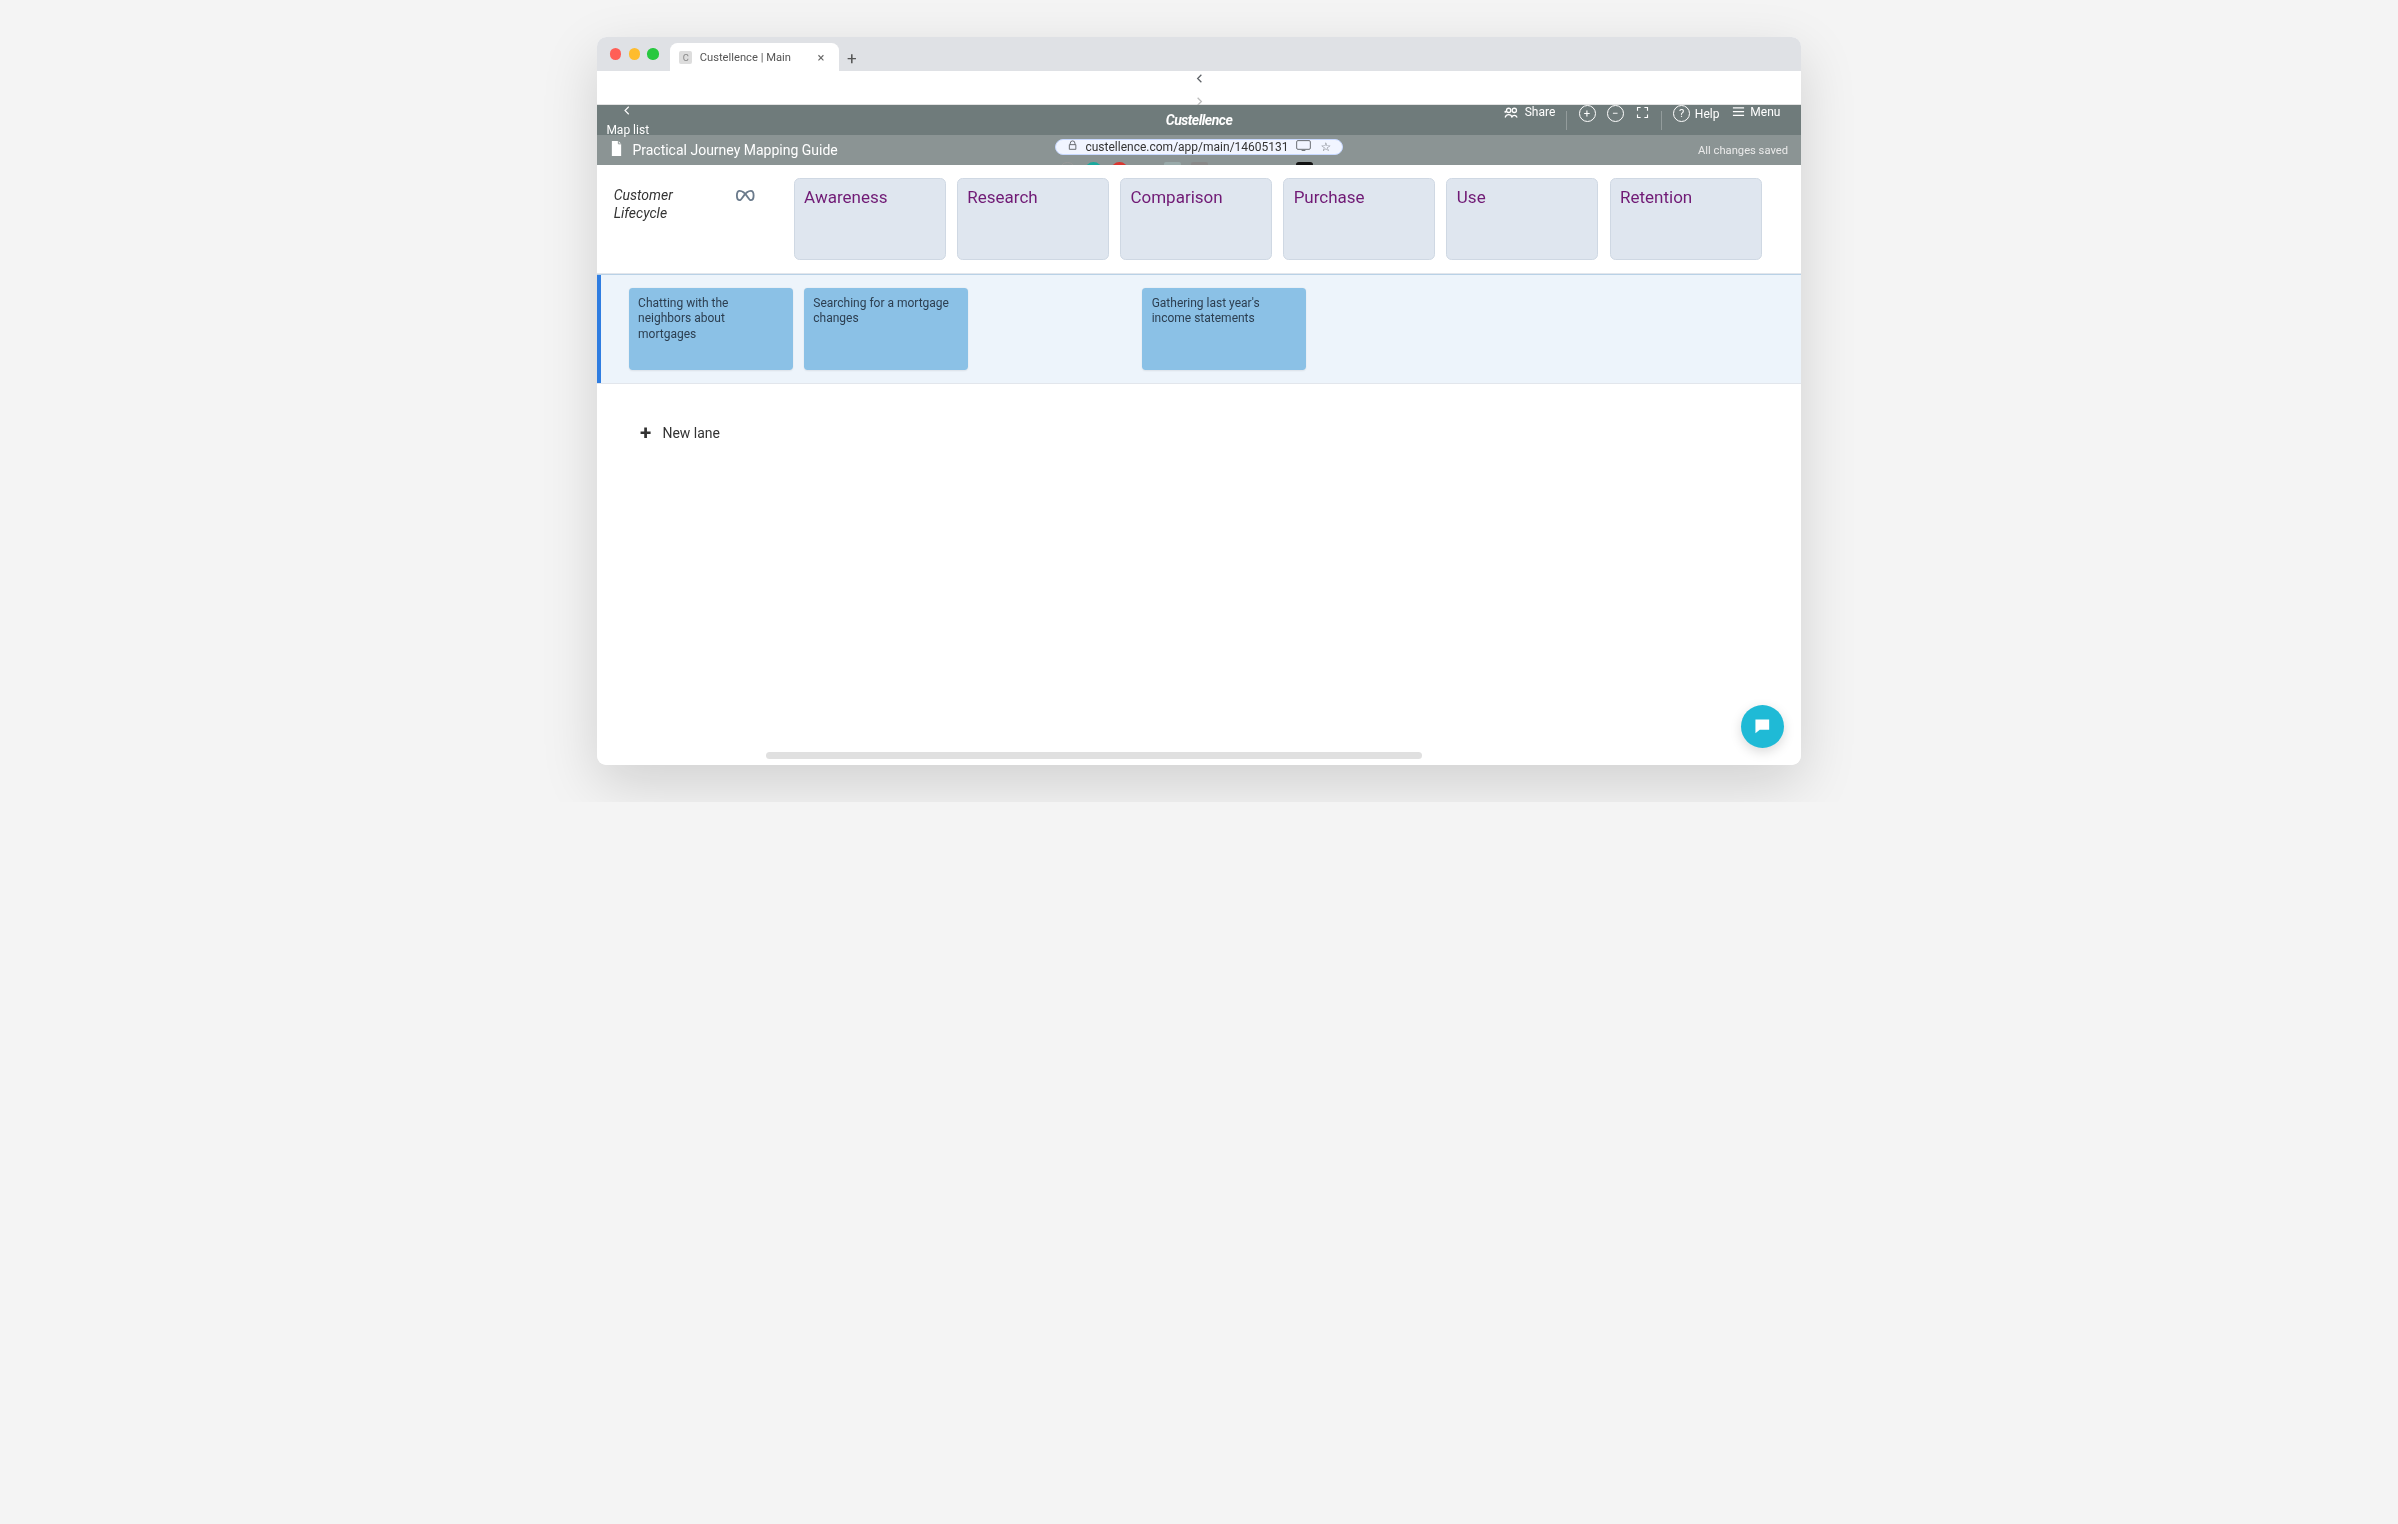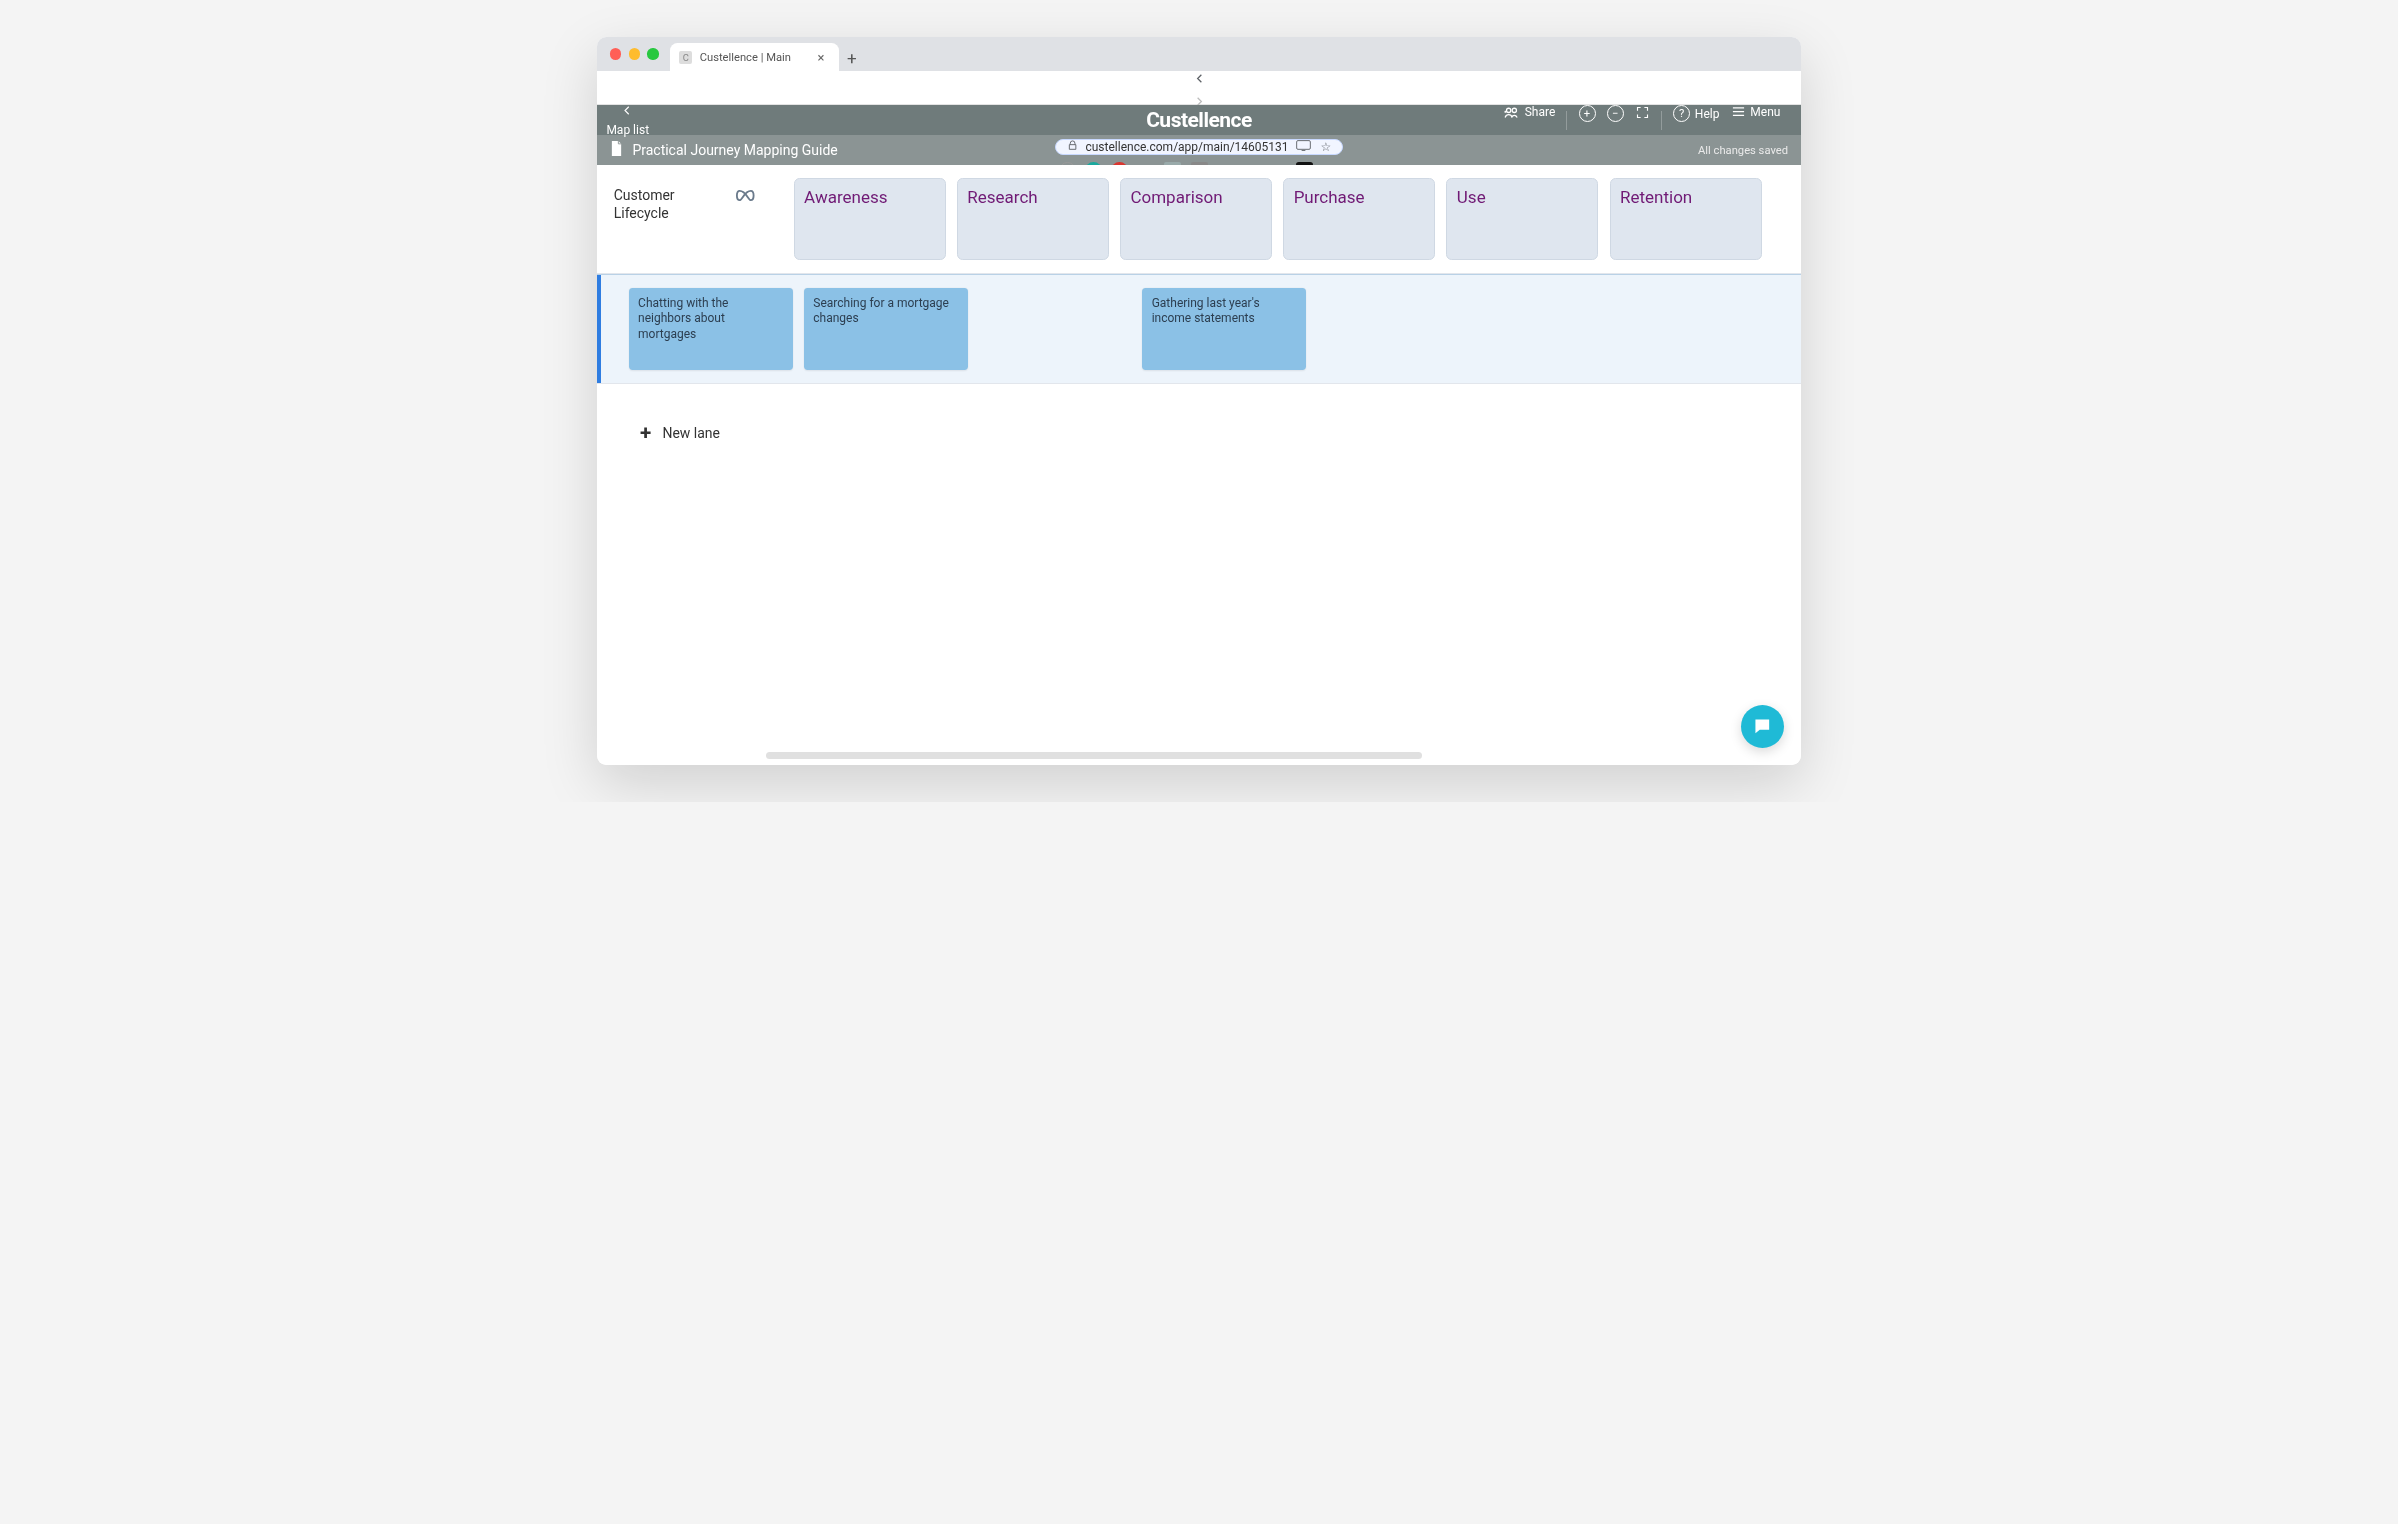--- a/index.html
+++ b/index.html
@@ -79,21 +79,21 @@
   height: 30px;
   background: #6f7b7b;
   display:flex;
   align-items:center;
   color:#fff;
   font-size: 12px;
   padding: 0 9.4px;
   gap: 13px;
 }
 .map-list { display:flex; align-items:center; gap:5.6px;flex-direction:column;}
-.brand { position:absolute; left:50%; transform:translateX(-50%); font-weight:700; font-size: 21px; letter-spacing: -0.5px;}
+.brand { position:absolute; left:50%; transform:translateX(-50%); font-weight:700; font-size: 14px; letter-spacing: -0.5px; font-style: italic;}
 .top-right { margin-left:auto; display:flex; align-items:center; gap: 0;}
 .tr-group { display:flex; align-items:flex-start; gap:11.2px; padding: 0 11.2px; height:30px;}
 .tr-sep { width:0.9px; height: 19px; background: rgba(255,255,255,0.25);}
 .icon-btn { display:flex; align-items:center; gap:4.7px; color:#fff; font-size:12px;}
 .round-icon { width:17px; height:17px; border:1.4px solid #fff; border-radius:50%; display:flex;align-items:center;justify-content:center; font-size:11.2px; line-height:1;}
 
 .app-sub {
   height: 30px;
   background: #8b9494;
   display:flex;
@@ -115,21 +115,21 @@
 .lane-accent { width:3.7px; }
 .lane.selected .lane-accent { background:#2f7de1; }
 .lane-head {
   width: 165px;
   padding: 20.6px 9.4px 13px 13px;
   display:flex;
   gap: 7.5px;
   color:#333;
   position: relative;
 }
-.lane-title { font-size: 14px; color:#333; line-height:1.35; }
+.lane-title { font-size: 14px; color:#333; line-height:1.35;font-style:italic; }
 .lane-icon { color:#6b7b8c; margin-left:auto; font-size:17px;}
 .lane-cards {
   flex:1;
   display:flex;
   gap: 11.2px;
   padding: 13px 9.4px 13px 28px;
 }
 .lane.selected .lane-cards { background:#edf4fb;}
 .stage-card {
   width: 152px;

